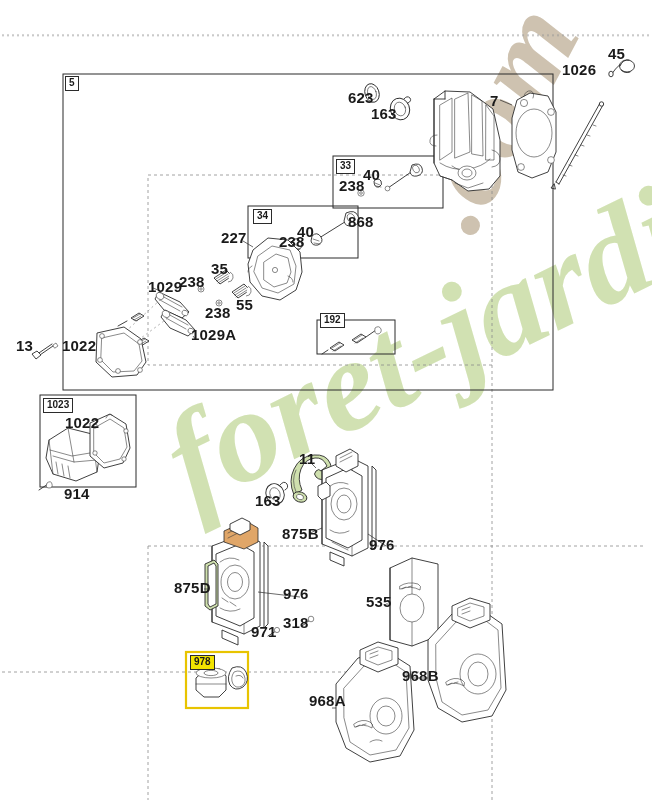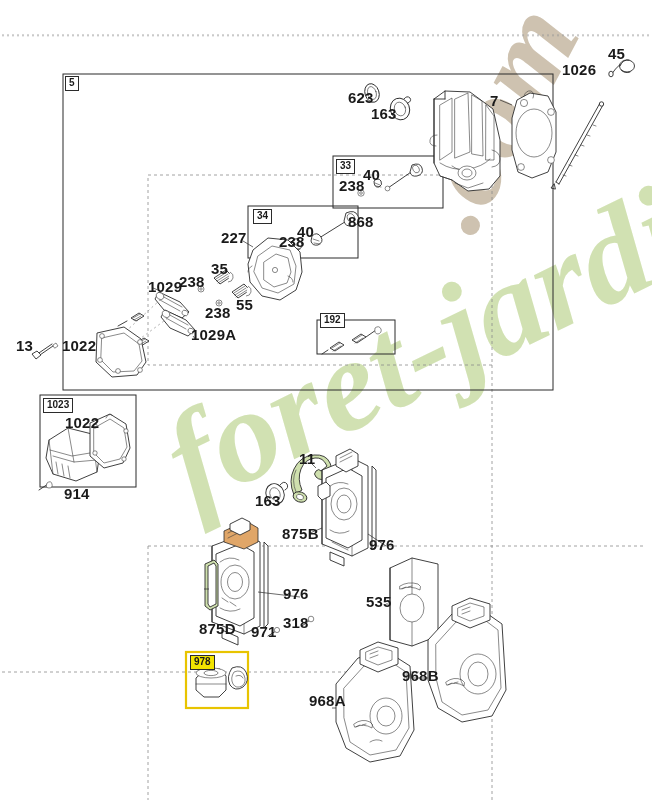--- a/index.html
+++ b/index.html
@@ -493,21 +493,21 @@
 
     <div class="lbl" style="left:16px;  top:340px;text-align:center;">13</div>
     <div class="lbl" style="left:62px;  top:340px;">1022</div>
     <div class="lbl" style="left:65px;  top:417px;">1022</div>
     <div class="lbl" style="left:16px;  top:488px;margin-left:48px;">914</div>
 
     <div class="lbl" style="left:299px; top:453px;">11</div>
     <div class="lbl" style="left:255px; top:495px;">163</div>
     <div class="lbl" style="left:282px; top:528px;">875B</div>
     <div class="lbl" style="left:369px; top:539px;">976</div>
-    <div class="lbl" style="left:199px; top:582px;margin-top:41px;">875D</div>
+    <div class="lbl" style="left:174px; top:582px;">875D</div>
     <div class="lbl" style="left:283px; top:588px;">976</div>
     <div class="lbl" style="left:251px; top:626px;">971</div>
     <div class="lbl" style="left:283px; top:617px;">318</div>
     <div class="lbl" style="left:366px; top:596px;">535</div>
     <div class="lbl" style="left:309px; top:695px;">968A</div>
     <div class="lbl" style="left:402px; top:670px;">968B</div>
 
   </div>
 </div>
 

